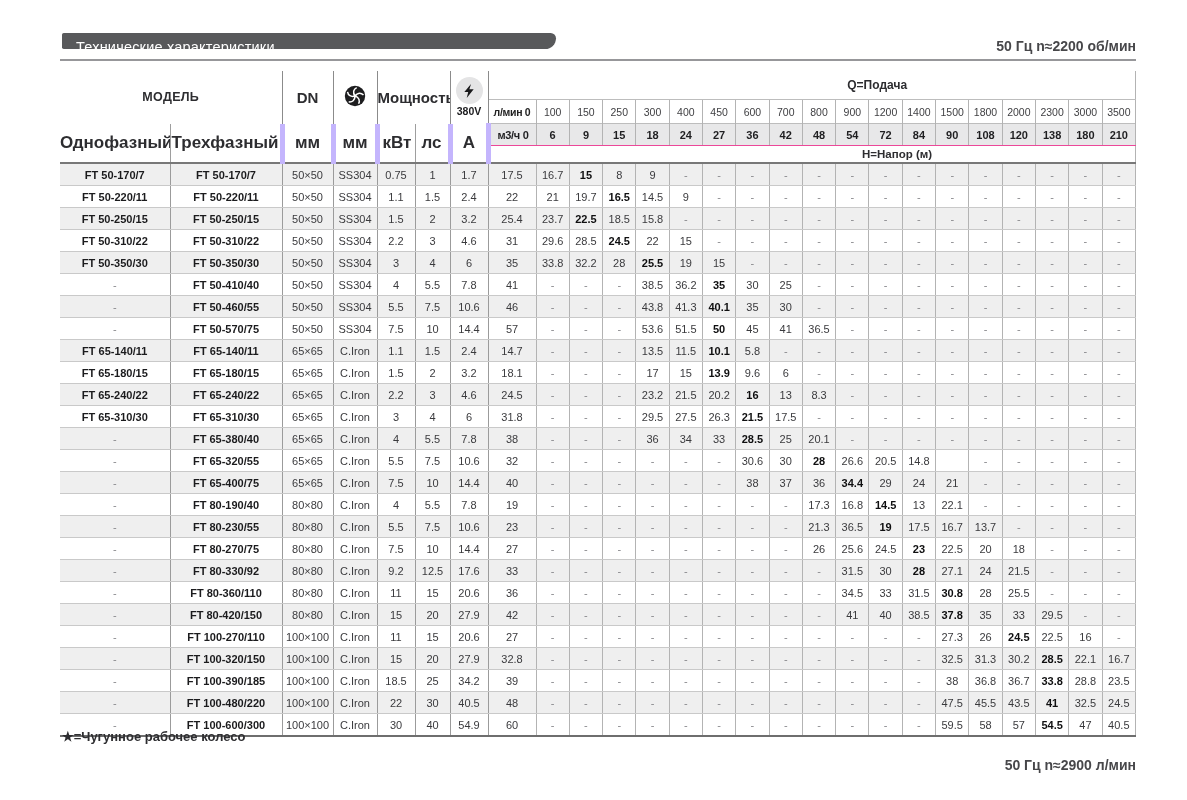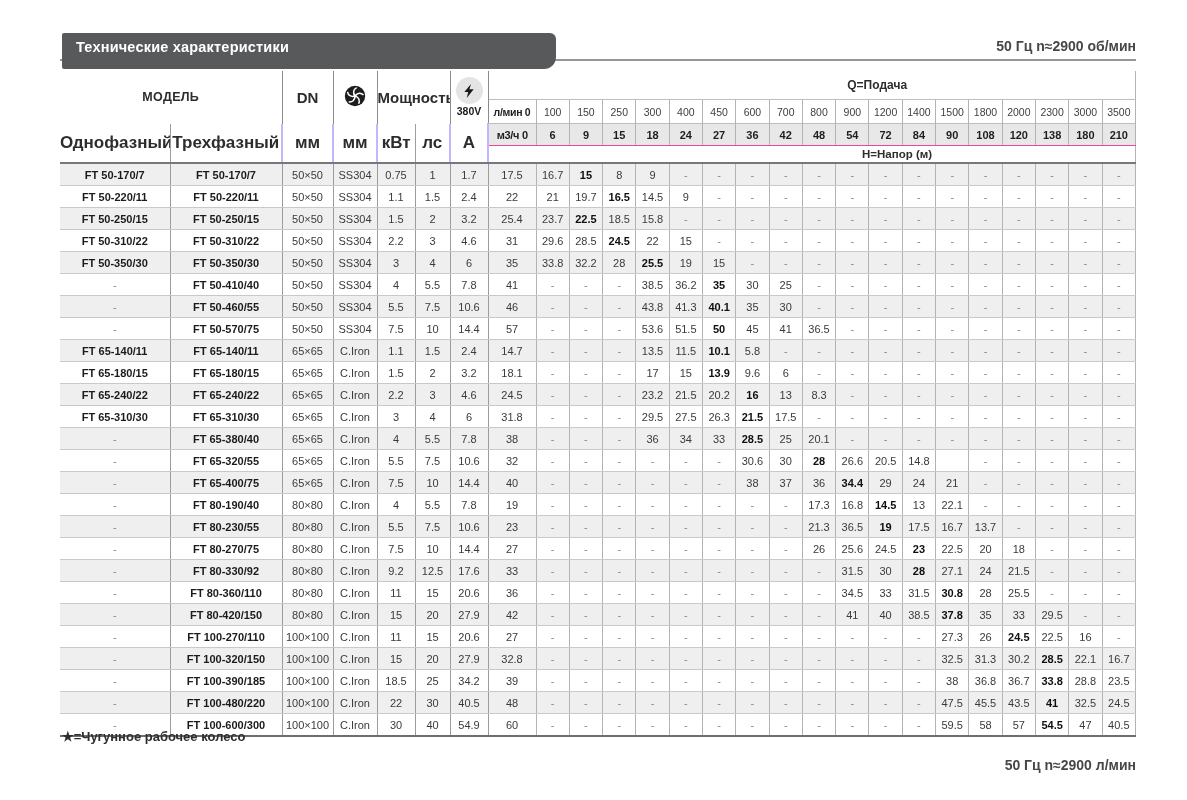--- a/index.html
+++ b/index.html
@@ -5,22 +5,22 @@
   html,body{margin:0;padding:0;}
   body{
     width:1187px;height:800px;background:#ffffff;position:relative;overflow:hidden;
     font-family:"Liberation Sans", sans-serif;
     -webkit-font-smoothing:antialiased;
   }
   .page{position:absolute;inset:0;}
   
   .top-rule{position:absolute;left:60px;top:59px;width:1076px;height:2px;background:#97979a;}
   .banner{
-    position:absolute;left:62px;top:33px;width:480px;height:36px;
-    background:#58595b;color:#ffffff;font-size:14.5px;font-weight:bold;
+    position:absolute;left:62px;top:33px;width:480px;height:16px;
+    background:#58595b;color:#ffffff;font-size:14.5px;font-weight:normal;
     line-height:28px;padding-left:14px;letter-spacing:.2px;
     border-radius:2px 6px 12px 2px;z-index:2;
   }
   .top-right{
     position:absolute;top:38px;right:51px;font-size:14px;font-weight:bold;color:#47474a;z-index:2;
   }
   
   .tbl-wrap{position:absolute;left:60px;top:71px;width:1076px;}
   table{border-collapse:collapse;table-layout:fixed;width:1076px;}
   th,td{padding:0;margin:0;text-align:center;vertical-align:middle;font-weight:normal;overflow:hidden;white-space:nowrap;}
@@ -29,21 +29,21 @@
   .grp-h{font-size:15px;font-weight:bold;border-right:1px solid #8b8b8b;}
   .volt-h{border-right:1px solid #8b8b8b;}
   .volt-circle{width:27px;height:27px;border-radius:50%;background:#e4e4e5;margin:0 auto;display:flex;align-items:center;justify-content:center;}
   .volt-label{font-size:10.5px;font-weight:bold;color:#1c1c1e;margin-top:1px;}
   .q-h{font-size:12px;font-weight:bold;text-align:right;padding-right:228px;height:28px;
        border-left:1px solid #8b8b8b;border-bottom:1px solid #bdbdbd;}
   .h-h{font-size:11.5px;font-weight:bold;text-align:right;padding-right:203px;height:16px;
        border-left:1px solid #8b8b8b;border-bottom:2px solid #787878;}
   .sub{font-size:17px;font-weight:bold;border-bottom:2px solid #787878;}
   .sub.sep{border-right:1px solid #9e9e9e;}
-  .sub.dkr{border-right:2px solid #c4b5fd;}
+  .sub.dkr{border-right:5px solid #c4b5fd;}
   .lmin{font-size:10.5px;color:#404043;height:23px;border-left:1px solid #b3b3b3;border-top:1px solid #bdbdbd;}
   .lmin.label-cell{font-weight:bold;color:#222;border-left:1px solid #8b8b8b;letter-spacing:-0.3px;}
   .m3h{font-size:11px;font-weight:bold;color:#1f1f21;background:#e8e8e9;height:21px;
        border-left:1px solid #b3b3b3;border-top:1px solid #bdbdbd;border-bottom:1px solid #ec4899;}
   .m3h.label-cell{border-left:1px solid #8b8b8b;letter-spacing:-0.3px;}
   thead th:last-child{border-right:1px solid #b3b3b3;}
   tbody td{height:21px;font-size:11px;color:#3a3a3d;border-bottom:1px solid #c9c9c9;border-left:1px solid #b3b3b3;}
   tbody td:nth-child(-n+8){border-left-color:#9b9b9b;}
   tbody td:first-child{border-left:none;}
   tbody td:last-child{border-right:1px solid #b3b3b3;}
@@ -57,21 +57,21 @@
   .footnote{position:absolute;left:62px;top:729px;font-size:13px;font-weight:bold;color:#2e2e31;}
   .bottom-right{position:absolute;right:51px;top:757px;font-size:14px;font-weight:bold;color:#47474a;}
 </style>
 </head>
 <body>
 
 <div class="page">
 
   <div class="top-rule"></div>
   <div class="banner">Технические характеристики</div>
-  <div class="top-right">50 Гц  n≈2900 об/мин</div>
+  <div class="top-right">50 Гц  n≈2200 об/мин</div>
 
   <div class="tbl-wrap">
     <table>
       <colgroup>
         <col style="width:110px">
           <col style="width:112px">
           <col style="width:51px">
           <col style="width:44px">
         <col style="width:38px">
           <col style="width:35px">

